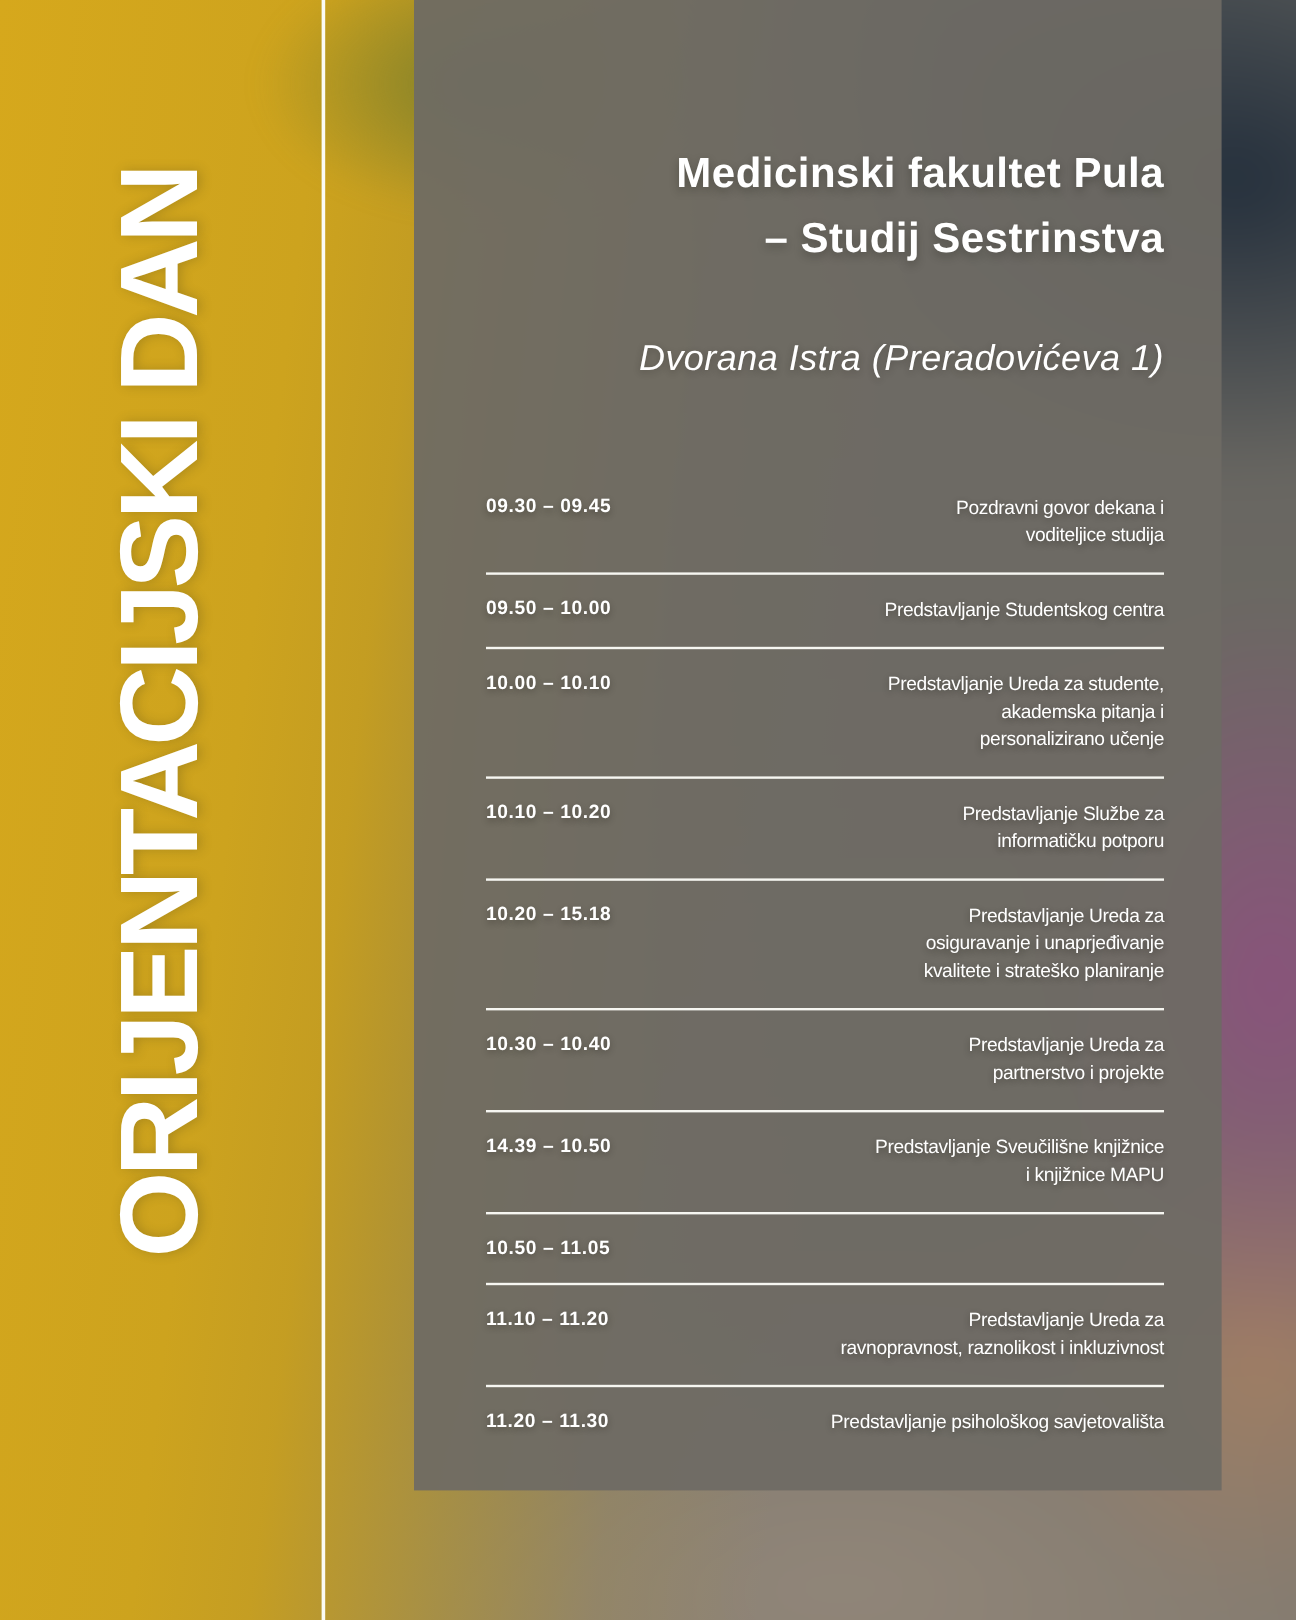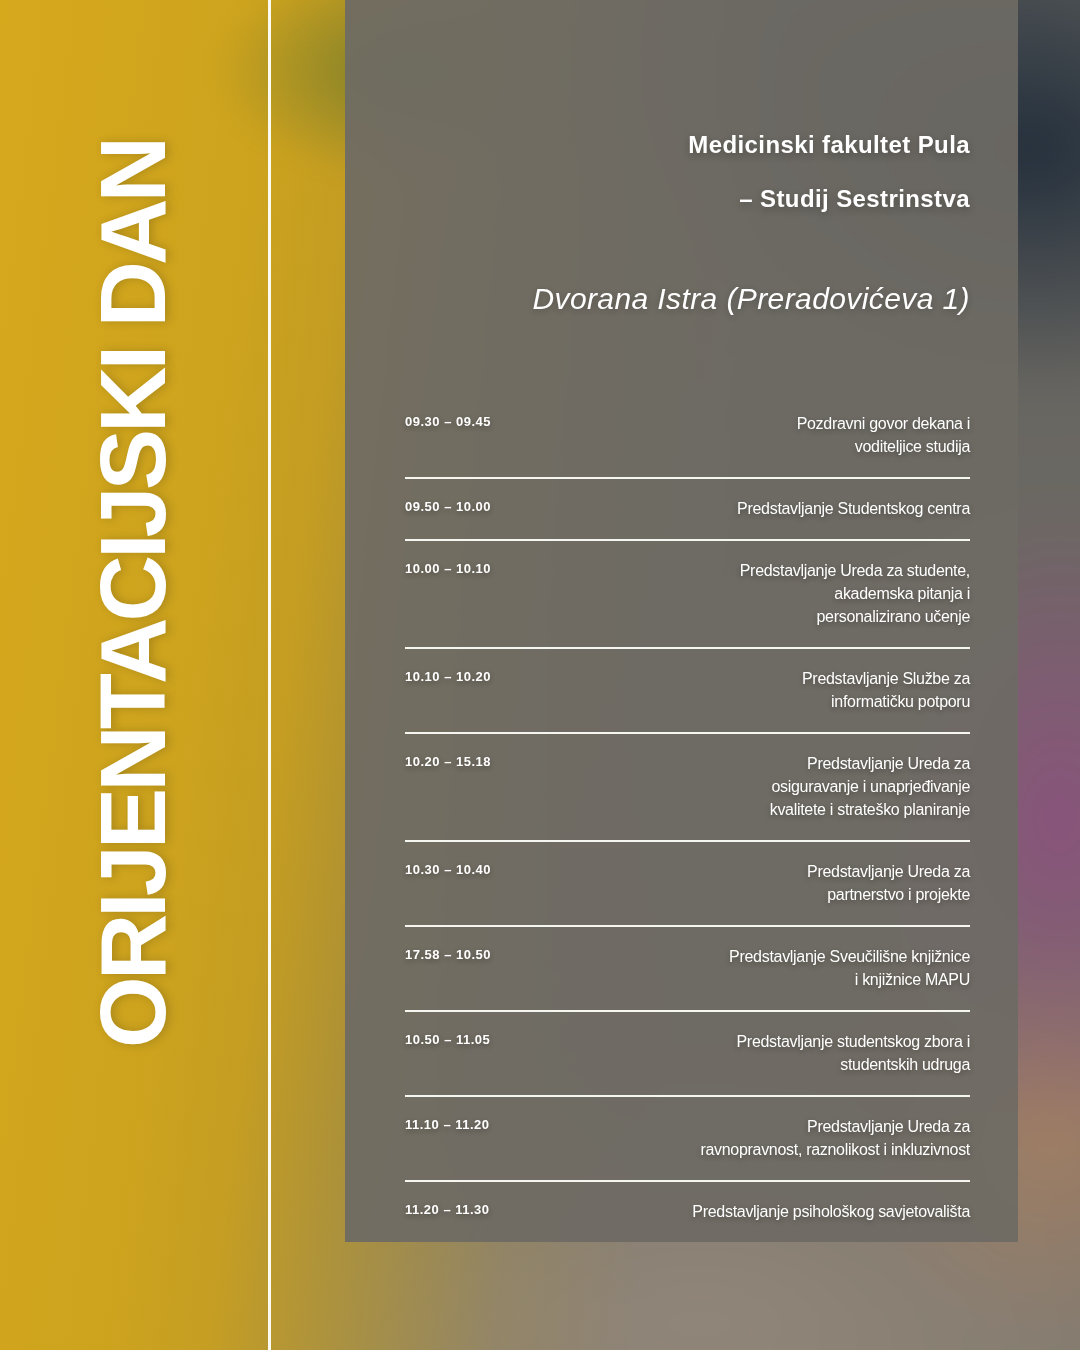--- a/index.html
+++ b/index.html
@@ -47,38 +47,38 @@
     text-align:center; white-space:nowrap; color:#ffffff;
     text-shadow:0 3px 10px rgba(60,55,20,0.25);
   }
   .panel {
     position:absolute; left:345px; top:0; width:673px; height:1242px; z-index:3;
     background:rgba(110,107,100,0.93);
     padding:0 48px 0 60px;
   }
   .title {
     margin-top:118px; text-align:right;
-    font-size:24px; line-height:54px; font-weight:700; letter-spacing:0.4px;
+    font-size:35px; line-height:54px; font-weight:700; letter-spacing:0.4px;
     text-shadow:0 3px 7px rgba(35,33,25,0.35);
   }
   .subtitle {
     margin-top:56px; text-align:right;
     font-style:italic; font-size:30px; font-weight:400; letter-spacing:0.4px;
     text-shadow:0 2px 6px rgba(35,33,25,0.3);
   }
   .schedule { margin-top:78px; }
   .row {
     display:flex; align-items:flex-start;
     padding:18px 0 19px;
     border-bottom:2px solid #f6f6f1;
   }
   .row:last-child { border-bottom:none; }
   .time {
     flex:none; width:145px;
-    font-size:13px; font-weight:700; letter-spacing:0.5px;
+    font-size:16px; font-weight:700; letter-spacing:0.5px;
     padding-top:2px;
     text-shadow:0 2px 5px rgba(35,33,25,0.4);
   }
   .desc {
     flex:1; text-align:right;
     font-size:16px; line-height:23px; letter-spacing:-0.3px;
     white-space:pre-line;
     text-shadow:0 2px 5px rgba(35,33,25,0.4);
   }
 </style>
@@ -125,28 +125,26 @@
         <div class="desc">Predstavljanje Ureda za
 osiguravanje i unaprjeđivanje
 kvalitete i strateško planiranje</div>
       </div>
       <div class="row">
         <div class="time">10.30 – 10.40</div>
         <div class="desc">Predstavljanje Ureda za
 partnerstvo i projekte</div>
       </div>
       <div class="row">
-        <div class="time">17.58 – 10.50</div>
+        <div class="time">14.39 – 10.50</div>
         <div class="desc">Predstavljanje Sveučilišne knjižnice
 i knjižnice MAPU</div>
       </div>
       <div class="row">
         <div class="time">10.50 – 11.05</div>
-        <div class="desc">Predstavljanje studentskog zbora i
-studentskih udruga</div>
       </div>
       <div class="row">
         <div class="time">11.10 – 11.20</div>
         <div class="desc">Predstavljanje Ureda za
 ravnopravnost, raznolikost i inkluzivnost</div>
       </div>
       <div class="row">
         <div class="time">11.20 – 11.30</div>
         <div class="desc">Predstavljanje psihološkog savjetovališta</div>
       </div>

